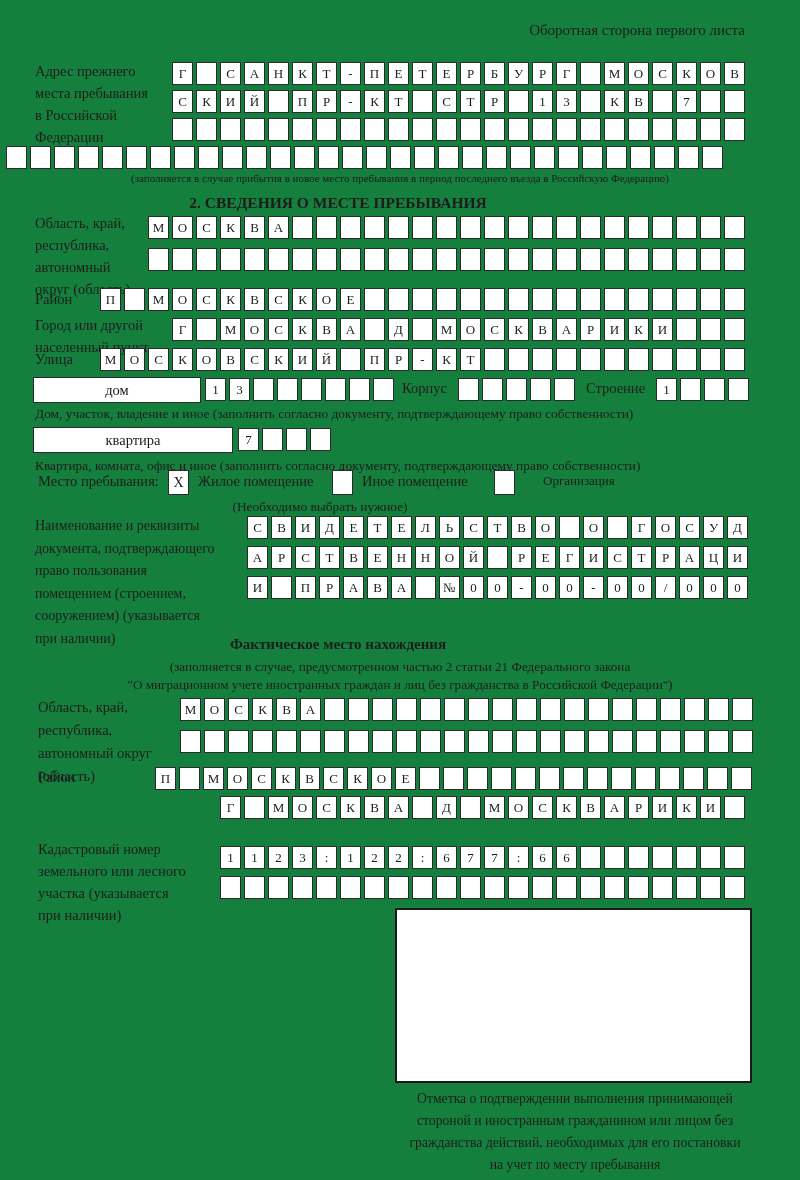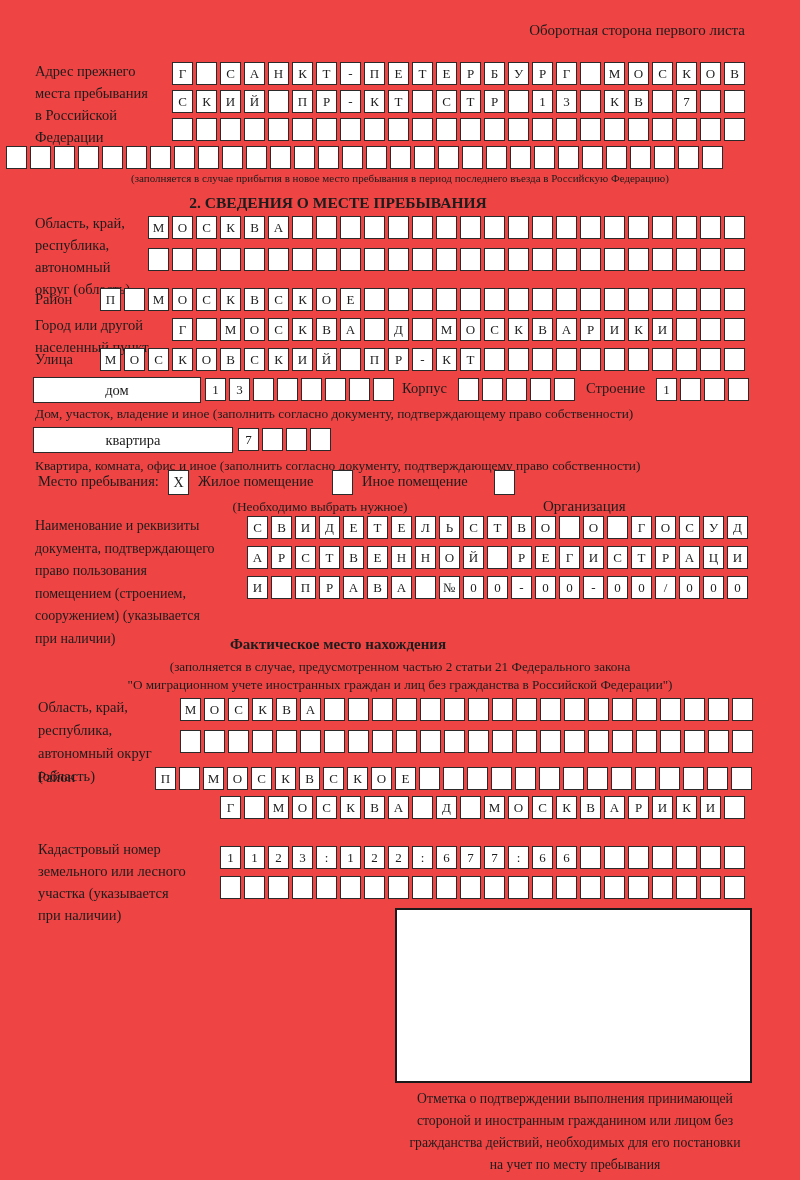--- a/index.html
+++ b/index.html
@@ -1,17 +1,17 @@
 <!DOCTYPE html>
 <html><head>
 <meta charset="utf-8">
 <style>
   html,body{margin:0;padding:0;background:#fff;}
   .page{
-    position:relative;width:800px;height:1180px;background:#ef4444;
+    position:relative;width:800px;height:1180px;background:#15803d;
     font-family:"Liberation Serif","DejaVu Serif",serif;color:#1c1c1c;
     overflow:hidden;
   }
   .abs{position:absolute;}
   .lbl{font-size:14.5px;line-height:22px;white-space:pre-line;}
   .note{font-size:11px;text-align:center;width:800px;left:0;}
   .title{font-size:15.5px;font-weight:bold;text-align:center;width:662px;left:0;margin-left:7px;}
   .boxrow{display:flex;white-space:nowrap;}
   .cell{
     box-sizing:border-box;flex:0 0 21px;width:21px;height:23px;margin-right:3px;
@@ -341,21 +341,21 @@
       <span class="cell"></span>
     </div>
   <div class="abs small-note" style="left:35px;top:458px;">Квартира, комната, офис и иное (заполнить согласно документу, подтверждающему право собственности)</div>
 
   <div class="abs" style="left:38px;top:473px;font-size:14.5px;">Место пребывания:</div>
   <div class="abs checkbox" style="left:168px;top:470px;">X</div>
   <div class="abs" style="left:198px;top:473px;font-size:14.5px;">Жилое помещение</div>
   <div class="abs checkbox" style="left:332px;top:470px;"></div>
   <div class="abs" style="left:362px;top:473px;font-size:14.5px;">Иное помещение</div>
   <div class="abs checkbox" style="left:494px;top:470px;"></div>
-  <div class="abs" style="left:543px;top:498px;font-size:15px;">Организация</div>
+  <div class="abs" style="left:543px;top:473px;font-size:13px;">Организация</div>
   <div class="abs center-text" style="left:160px;top:499px;width:320px;font-size:13.4px;">(Необходимо выбрать нужное)</div>
 
   <div class="abs lbl" style="left:35px;top:515px;width:215px;font-size:14px;line-height:22.6px;">Наименование и реквизиты
 документа, подтверждающего
 право пользования
 помещением (строением,
 сооружением) (указывается
 при наличии)</div>
   <div class="abs boxrow" style="left:247px;top:516px;">
       <span class="cell">С</span>

